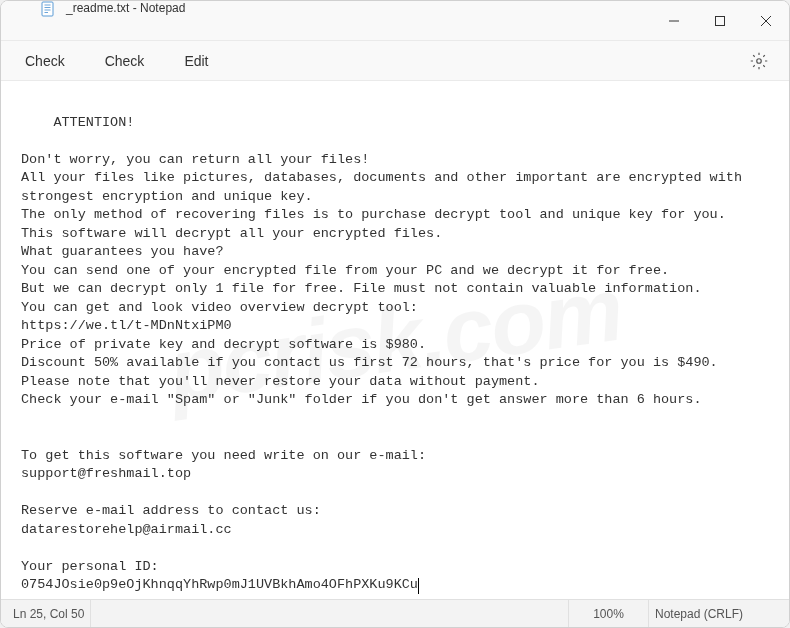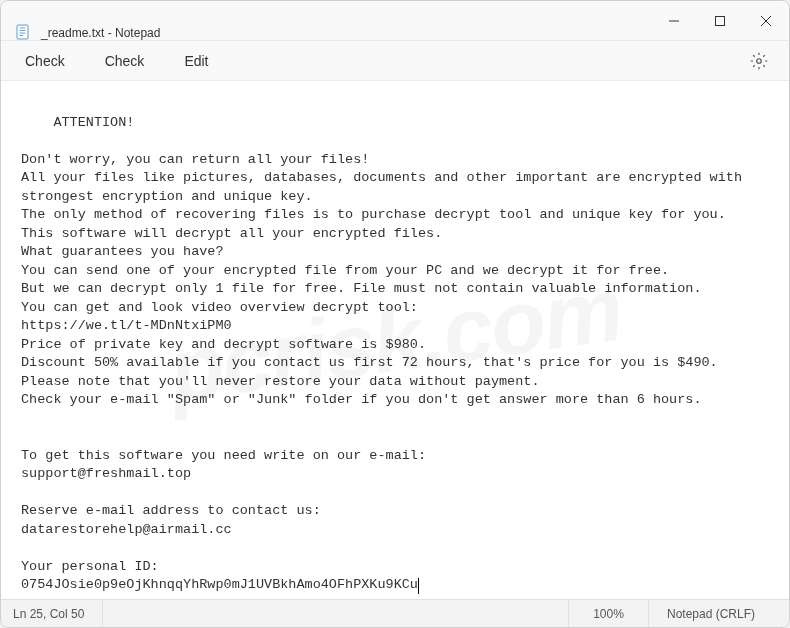--- a/index.html
+++ b/index.html
@@ -21,22 +21,23 @@
       border: 1px solid #d0d0d0;
       border-radius: 8px;
       display: flex;
       flex-direction: column;
       overflow: hidden;
     }
     .titlebar {
       height: 40px;
       background: #f9f9f9;
       display: flex;
-      align-items: flex-end;
+      align-items: flex-start;
       border-bottom: 1px solid #eaeaea;
+      padding-left: 25px;
     }
     .titlebar-icon {
       width: 16px;
       height: 16px;
       margin-left: 14px;
       margin-right: 10px;
       display: flex;
       align-items: center;
       justify-content: center;
     }
@@ -127,21 +128,21 @@
     .statusbar {
       height: 28px;
       background: #f3f3f3;
       border-top: 1px solid #e0e0e0;
       display: flex;
       align-items: center;
       font-size: 12px;
       color: #555;
     }
     .status-section {
-      padding: 0 18px;
+      padding: 0 6px;
       border-right: 1px solid #e0e0e0;
       height: 100%;
       display: flex;
       align-items: center;
     }
     .status-section:last-child {
       border-right: none;
     }
     .status-lncol {
       flex: 0 0 auto;

